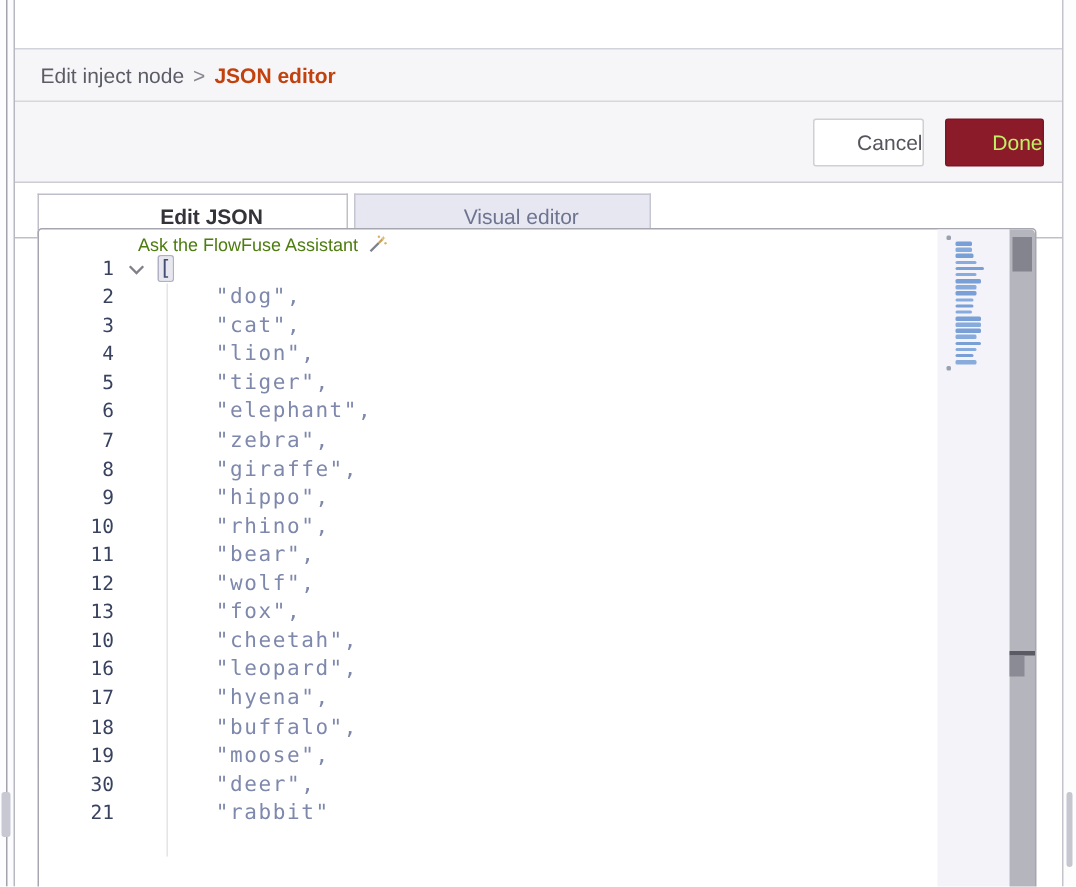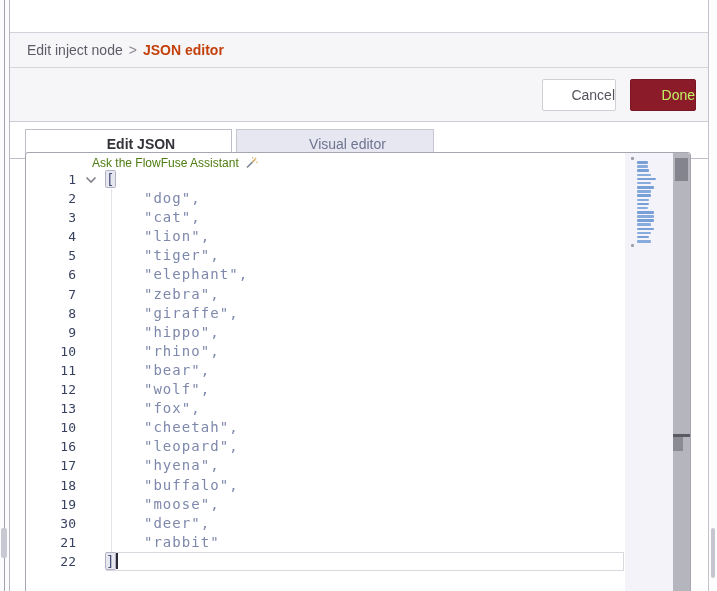--- a/index.html
+++ b/index.html
@@ -201,26 +201,20 @@
             </div>
             <div class="code-row">
               <span class="gutter">30</span>
               <span class="fold-zone"></span>
               <span class="content tok-string">    "deer",</span>
             </div>
             <div class="code-row">
               <span class="gutter">21</span>
               <span class="fold-zone"></span>
               <span class="content tok-string">    "rabbit"</span>
-            </div>
-            <div class="code-row">
-              <div class="line-box"></div>
-              <span class="gutter">22</span>
-              <span class="fold-zone"></span>
-              <span class="content tok-bracket"><span class="bracket-box">]</span><span class="cursor"></span></span>
             </div>
           </div>
       </div>
 
       <div class="minimap" id="minimap">
           <div class="mm-mark" style="top: 4px; left: 6px; width: 2.5px; background: rgb(154, 160, 172);"></div>
           <div class="mm-mark" style="top: 8.15px; left: 12.4px; width: 10.2px; background: rgb(121, 160, 214);"></div>
           <div class="mm-mark" style="top: 12.3px; left: 12.4px; width: 10.2px; background: rgb(136, 171, 221);"></div>
           <div class="mm-mark" style="top: 16.45px; left: 12.4px; width: 11.9px; background: rgb(121, 160, 214);"></div>
           <div class="mm-mark" style="top: 20.6px; left: 12.4px; width: 13.6px; background: rgb(136, 171, 221);"></div>

